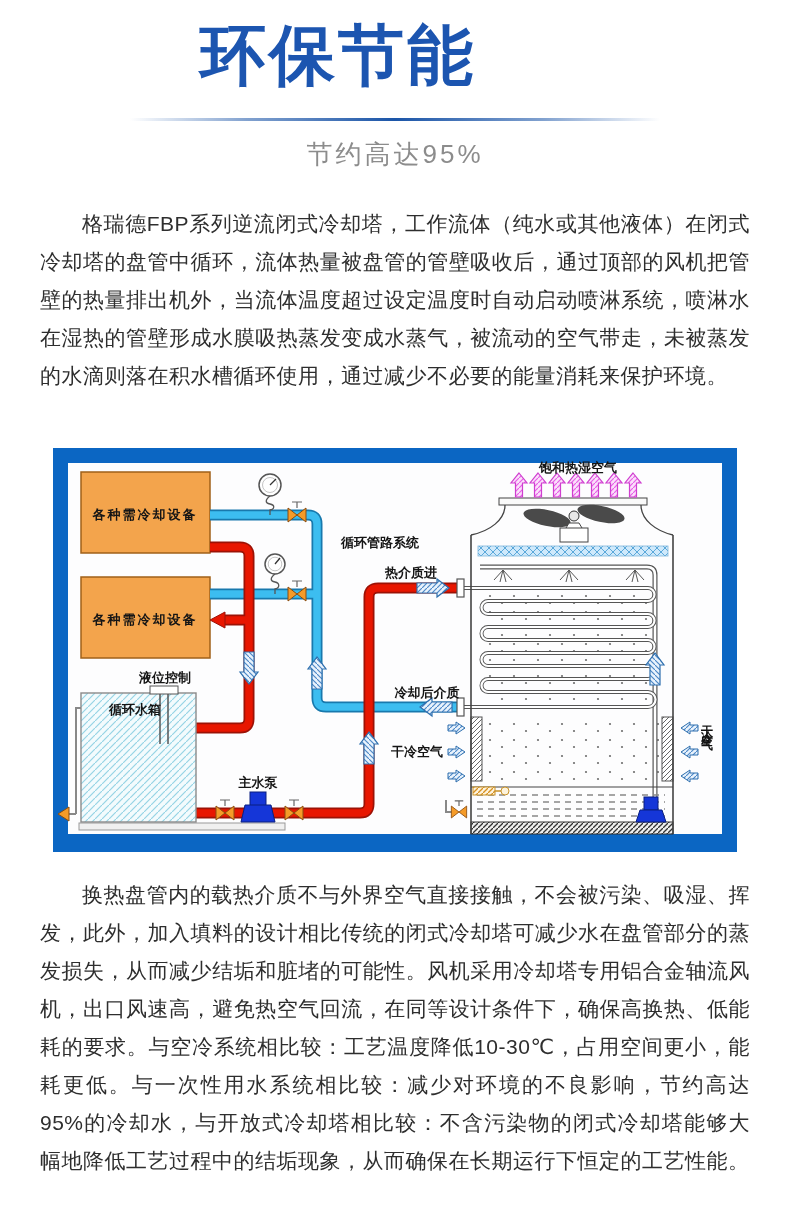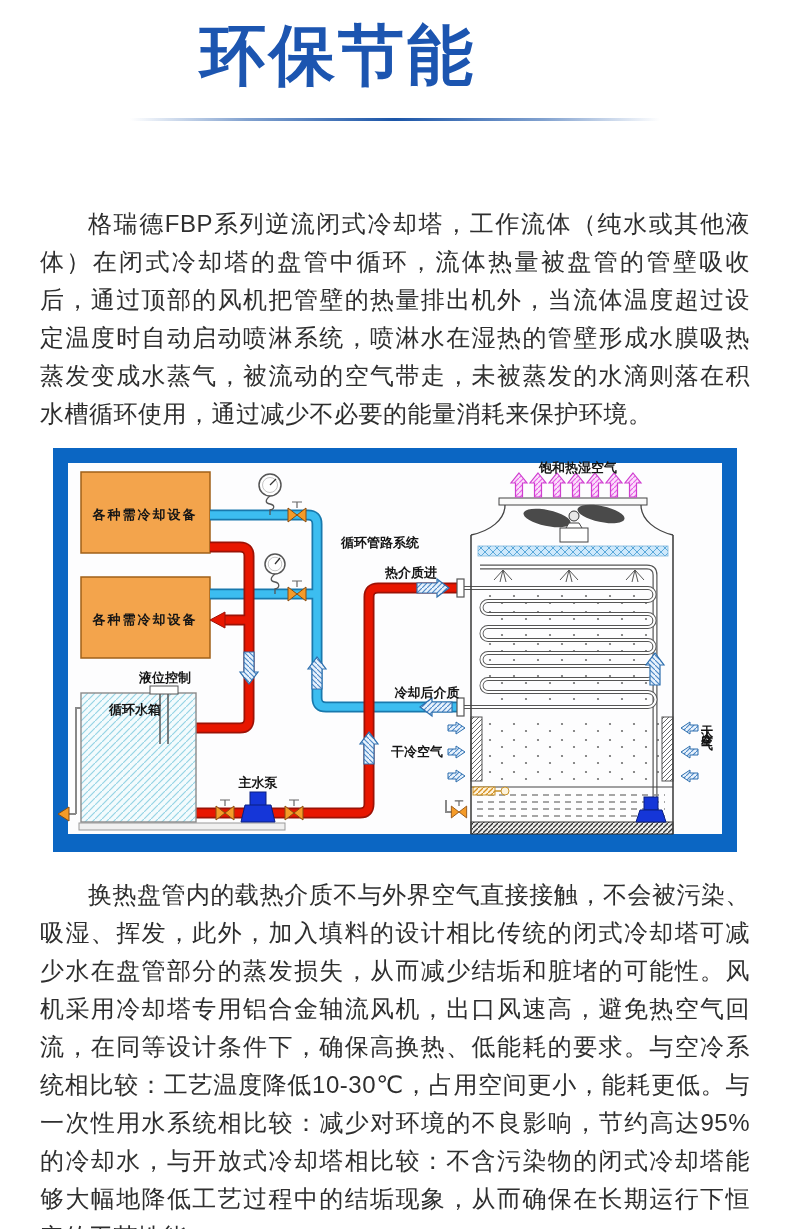--- a/index.html
+++ b/index.html
@@ -4,37 +4,38 @@
 <style>
   html,body{margin:0;padding:0;background:#ffffff;}
   .page{position:relative;width:790px;height:1229px;background:#fff;overflow:hidden;
         font-family:"Liberation Sans","DejaVu Sans",sans-serif;}
   .title{position:absolute;top:16px;left:0;width:676px;text-align:center;
          font-size:66px;font-weight:900;color:#1c55b0;letter-spacing:3px;line-height:78px;}
   .divider{position:absolute;top:118px;left:130px;width:530px;height:3px;
            background:linear-gradient(to right,rgba(27,85,168,0),rgba(27,85,168,.55) 22%,#1b55a8 50%,rgba(27,85,168,.55) 78%,rgba(27,85,168,0));}
   .subtitle{position:absolute;top:137px;left:0;width:790px;text-align:center;
             font-size:26px;font-weight:300;color:#8c8c8c;letter-spacing:3px;}
-  .para{position:absolute;left:40px;width:710px;font-size:24px;line-height:38px;
+  .para{position:absolute;left:40px;width:710px;font-size:21px;line-height:38px;
         color:#2e2e2e;text-align:justify;text-indent:2em;letter-spacing:.5px;}
   .p1{top:205px;}
   .p2{top:876px;}
   .diagram{position:absolute;top:448px;left:53px;width:684px;height:404px;}
   .vlabel{position:absolute;left:645px;top:268px;writing-mode:vertical-rl;text-orientation:upright;
           font-size:12px;font-weight:bold;color:#111;letter-spacing:4px;}
   svg text{font-family:"Liberation Sans","DejaVu Sans",sans-serif;font-size:13px;font-weight:bold;fill:#151515;}
   svg text.sp{letter-spacing:2px;}
 </style>
 </head>
 <body>
 
 <div class="page">
 
   <div class="title">环保节能</div>
   <div class="divider"></div>
+  <div class="subtitle">节约高达95%</div>
 
   <div class="para p1">格瑞德FBP系列逆流闭式冷却塔，工作流体（纯水或其他液体）在闭式冷却塔的盘管中循环，流体热量被盘管的管壁吸收后，通过顶部的风机把管壁的热量排出机外，当流体温度超过设定温度时自动启动喷淋系统，喷淋水在湿热的管壁形成水膜吸热蒸发变成水蒸气，被流动的空气带走，未被蒸发的水滴则落在积水槽循环使用，通过减少不必要的能量消耗来保护环境。</div>
 
   <div class="diagram">
     <svg width="684" height="404" viewBox="0 0 684 404">
       <defs>
         <pattern id="tankHatch" width="7" height="7" patternUnits="userSpaceOnUse">
           <rect width="7" height="7" fill="#f3fbfd"></rect>
             <path d="M0 7 L7 0" stroke="#96d4e5" stroke-width="1.2"></path>
         </pattern>

